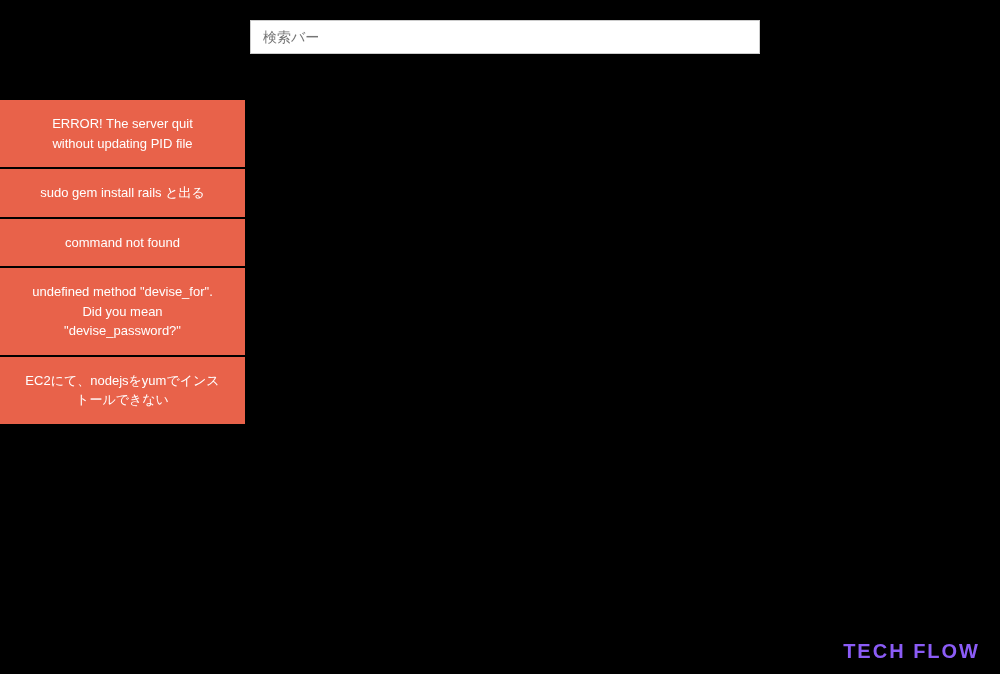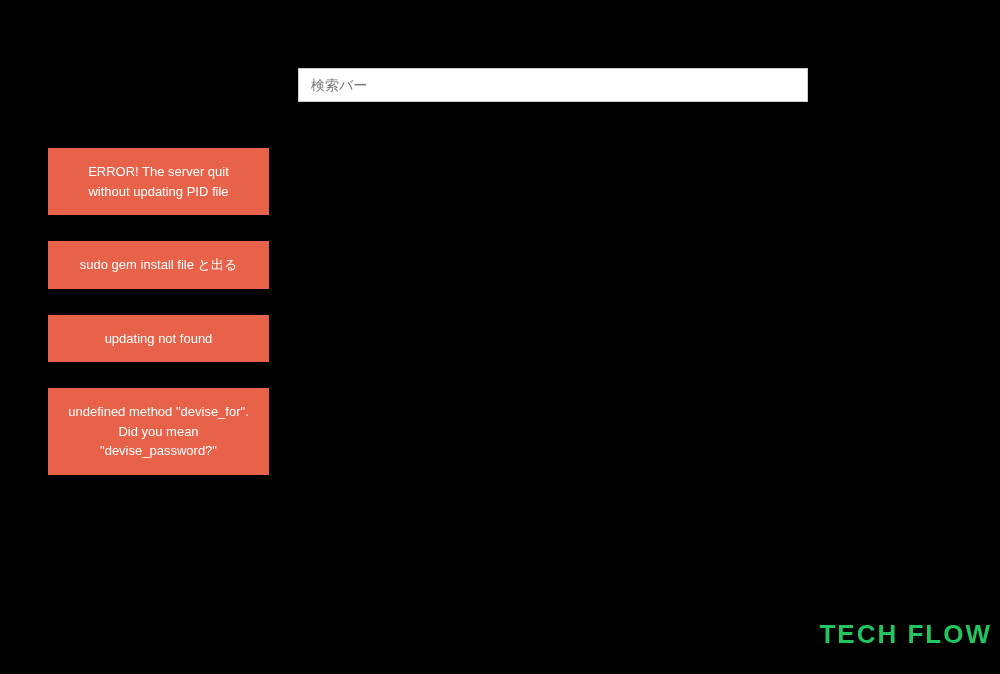--- a/index.html
+++ b/index.html
@@ -1,16 +1,16 @@
 <!DOCTYPE html>
 <html><head>
   <meta charset="utf-8">
   <style>
     * {
-      margin: 12px;
+      margin: 0;
       padding: 0;
       box-sizing: border-box;
     }
 
     body {
       background-color: #000000;
       width: 1000px;
       height: 674px;
       overflow: hidden;
       font-family: 'Hiragino Sans', 'Yu Gothic', 'Meiryo', sans-serif;
@@ -51,36 +51,37 @@
       text-align: center;
       padding: 14px 14px;
       font-size: 13px;
       line-height: 1.5;
       cursor: pointer;
       border-bottom: 2px solid #000;
     }
 
     #brand {
       position: absolute;
-      bottom: 36px;
+      bottom: 11px;
       right: 20px;
-      color: #22c55e;
-      font-size: 26px;
+      color: #8b5cf6;
+      font-size: 20px;
       font-weight: bold;
       letter-spacing: 2px;
       font-family: Arial, sans-serif;
     }
   </style>
 </head>
 <body>
 
 <div id="search-bar-container">
   <input type="text" id="search-input" placeholder="検索バー" style="">
 </div>
 
 <div id="sidebar">
   <div class="sidebar-item">ERROR! The server quit<br>without updating PID file</div>
-  <div class="sidebar-item">sudo gem install file と出る</div>
-  <div class="sidebar-item">updating not found</div>
+  <div class="sidebar-item">sudo gem install rails と出る</div>
+  <div class="sidebar-item">command not found</div>
   <div class="sidebar-item">undefined method "devise_for".<br>Did you mean<br>"devise_password?"</div>
+  <div class="sidebar-item">EC2にて、nodejsをyumでインス<br>トールできない</div>
 </div>
 
 <div id="brand">TECH FLOW</div>
 
 </body></html>

